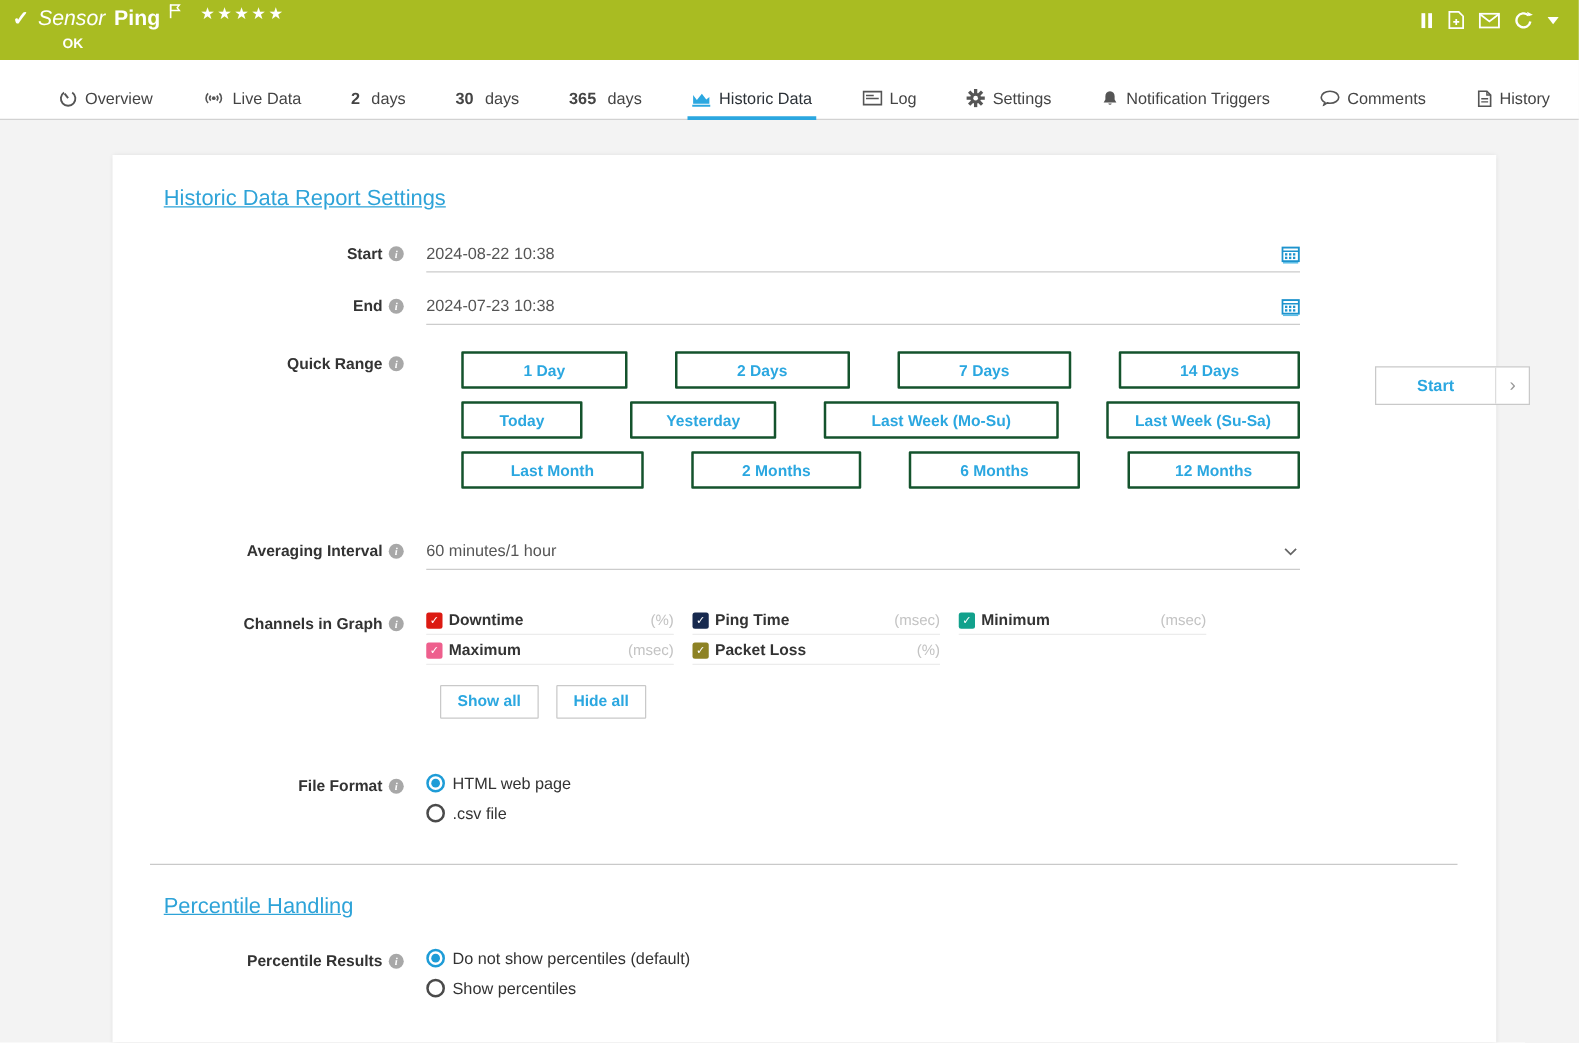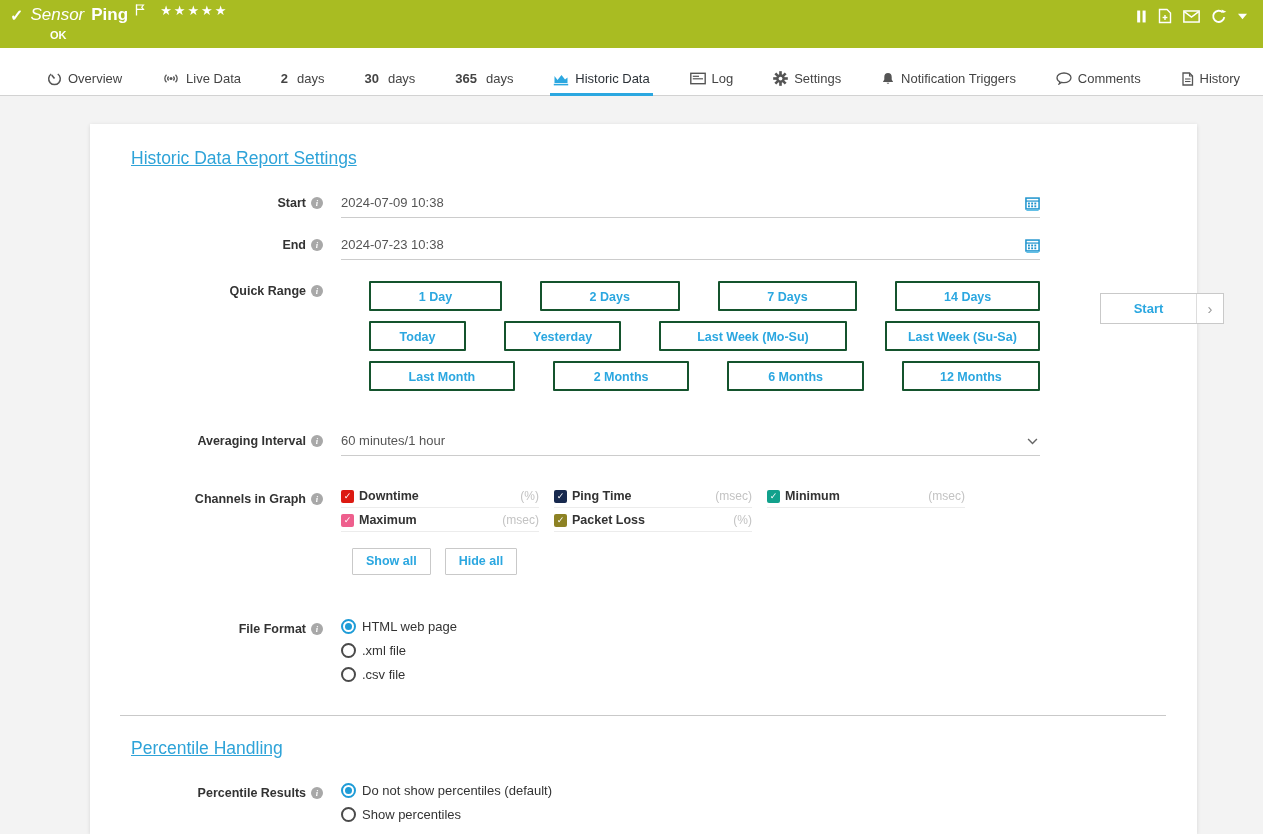--- a/index.html
+++ b/index.html
@@ -292,21 +292,21 @@
   <div class="card-inner">
     <h2 class="section-title">Historic Data Report Settings</h2>
 
     <div class="form-row row-date">
       <div class="label-col">
         <span>Start</span>
         <span class="info">i</span>
       </div>
       <div class="control-col">
         <div class="field">
-          <span>2024-07-09 10:38</span>
+          <span>2024-08-22 10:38</span>
           <span class="cal">
             <svg width="15" height="15" viewBox="0 0 16 16">
                 <rect x="1" y="2.2" width="14" height="11.6" fill="none" stroke="#1d93cd" stroke-width="1.6"></rect>
                 <line x1="1" y1="5.4" x2="15" y2="5.4" stroke="#1d93cd" stroke-width="1.3"></line>
                 <g fill="#1d93cd">
                   <rect x="3.2" y="7" width="2" height="2"></rect>
                   <rect x="6.6" y="7" width="2" height="2"></rect>
                   <rect x="10" y="7" width="2" height="2"></rect>
                   <rect x="3.2" y="10" width="2" height="2"></rect>
                   <rect x="6.6" y="10" width="2" height="2"></rect>
@@ -435,24 +435,20 @@
         <span>File Format</span>
         <span class="info">i</span>
       </div>
       <div class="control-col">
         <div class="radio-item">
           <span class="radio selected"></span>
           <span class="radio-label">HTML web page</span>
         </div>
         <div class="radio-item">
           <span class="radio"></span>
-          <span class="radio-label">.xml file</span>
-        </div>
-        <div class="radio-item">
-          <span class="radio"></span>
           <span class="radio-label">.csv file</span>
         </div>
       </div>
     </div>
 
     <div class="divider"></div>
 
     <h2 class="section-title">Percentile Handling</h2>
 
     <div class="form-row row-pct">

